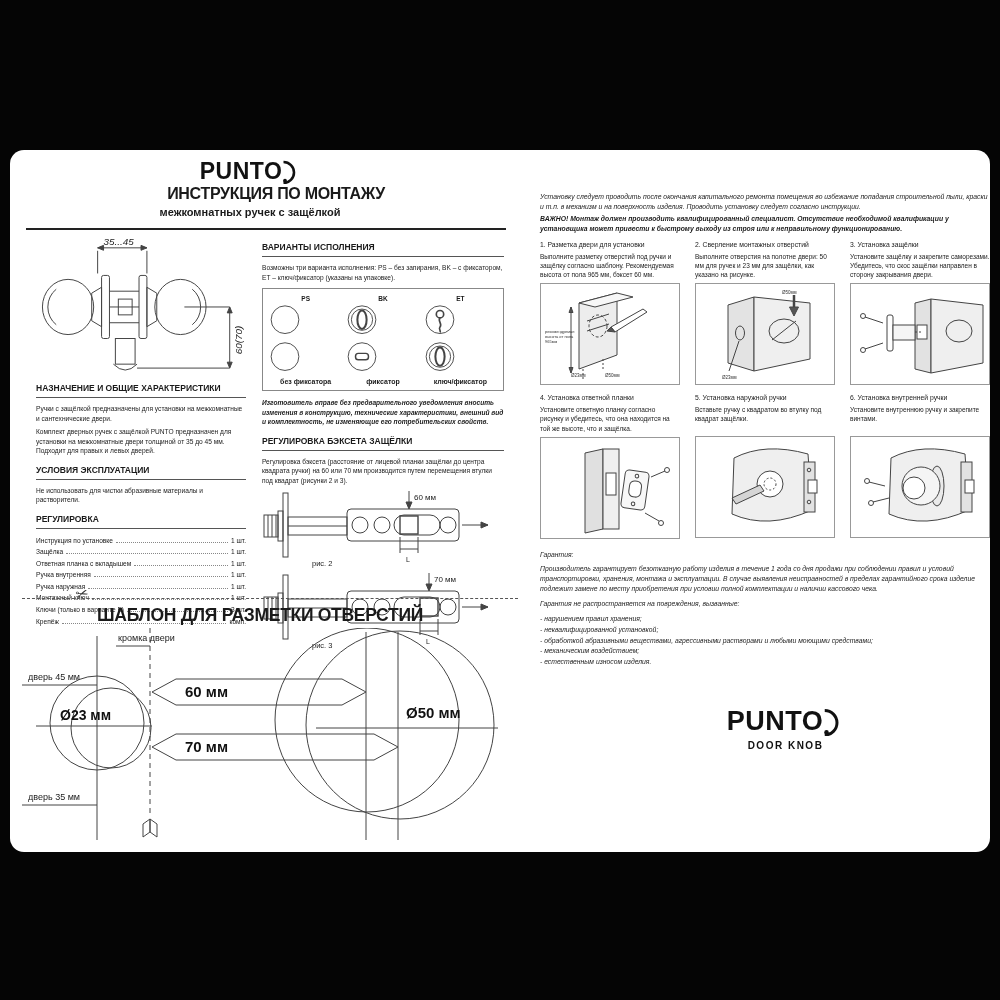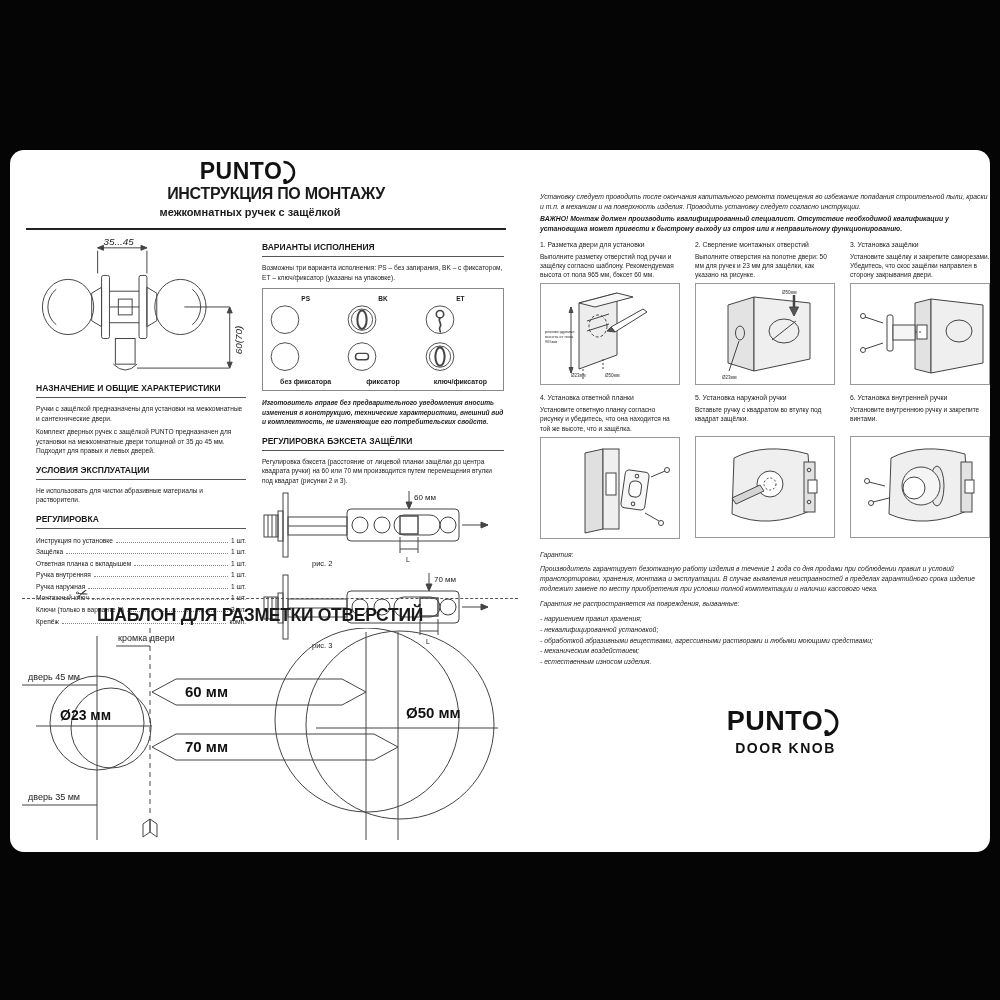--- a/index.html
+++ b/index.html
@@ -46,21 +46,21 @@
   .rp-intro p.b{font-weight:bold;}
   .steps{display:grid;grid-template-columns:1fr 1fr 1fr;column-gap:15px;row-gap:9px;margin-top:8px;}
   .step-title{font-size:6.8px;margin-bottom:4px;color:#222;}
   .step-body{font-size:6.5px;line-height:1.4;color:#222;min-height:27px;}
   .step-fig{border:1px solid #999;height:100px;margin-top:4px;display:flex;
             align-items:center;justify-content:center;background:#fff;}
   .warranty{margin-top:11px;font-size:6.8px;font-style:italic;line-height:1.45;color:#222;}
   .warranty p{margin:0 0 5px;}
   .bullets div{margin:0 0 1px;}
   .brand-bottom{position:absolute;left:688px;top:556px;width:175px;text-align:center;}
-  .brand-tagline{font-size:14px;font-weight:bold;letter-spacing:1.5px;margin-top:4px;color:#111;}
+  .brand-tagline{font-size:10px;font-weight:bold;letter-spacing:1.5px;margin-top:4px;color:#111;}
 </style>
 </head>
 <body>
 
 <div class="sheet">
 
   <div class="lp-header">
     <div class="punto-logo" style="font-size:23px">
       <span>PUNTO</span>
       <svg width="18" height="26" viewBox="0 0 24 34">

